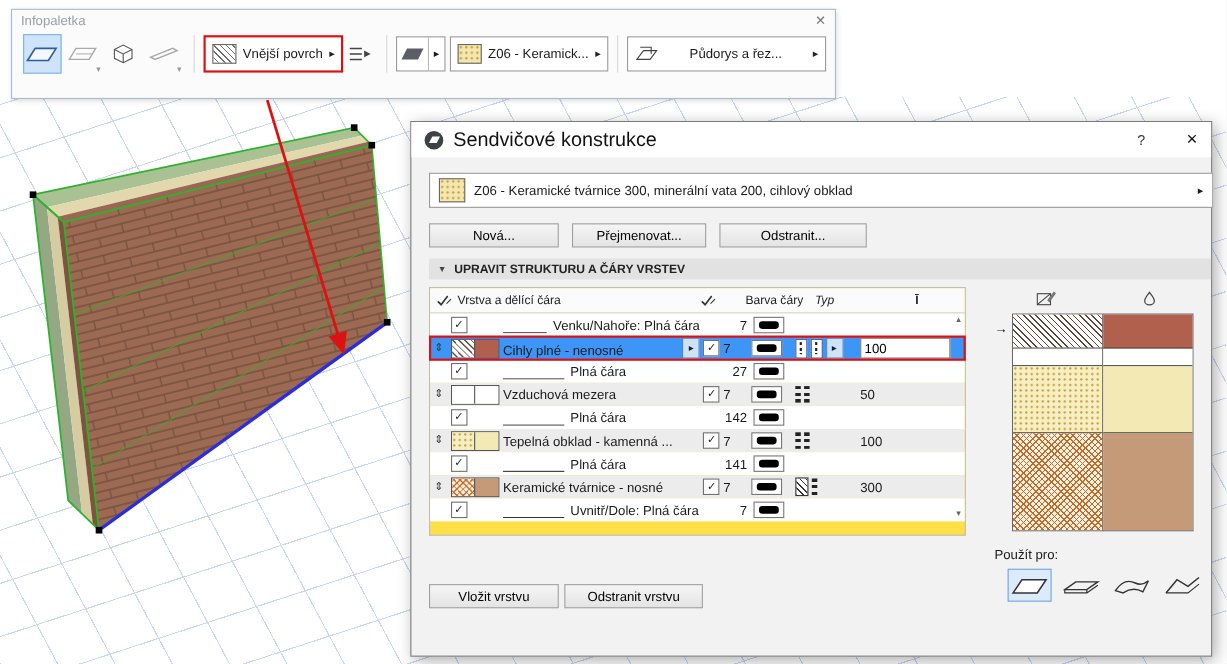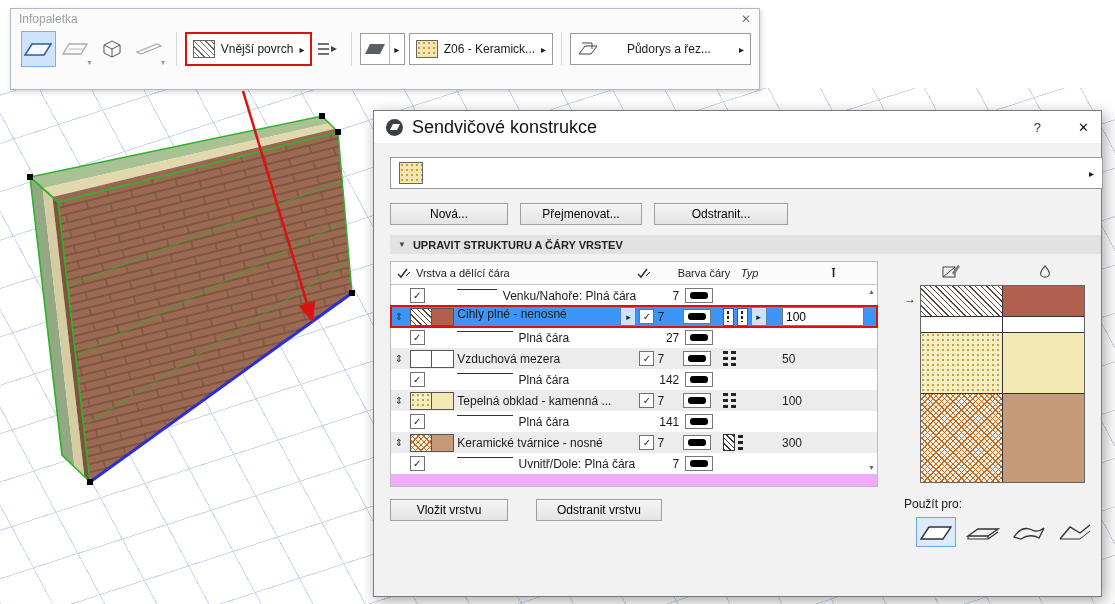--- a/index.html
+++ b/index.html
@@ -47,34 +47,34 @@
   .composite-select .big-swatch{width:22px;height:20px;flex:0 0 auto;}
   .composite-select .combo-arrow{margin-left:auto;font-size:10px;}
   .action-row{position:absolute;left:16px;top:92px;display:flex;gap:12px;}
   .btn{height:22px;background:linear-gradient(#f5f5f5,#e4e4e4);border:1px solid #9f9f9f;
     display:flex;align-items:center;justify-content:center;font-size:12px;cursor:pointer;padding:0 4px;}
   .btn.w1{width:118px;}.btn.w2{width:122px;}.btn.w3{width:134px;}
   .section-bar{position:absolute;left:16px;top:124px;width:695px;height:19px;background:#e2e2e2;
     display:flex;align-items:center;gap:7px;padding:0 8px;font-weight:bold;font-size:11px;color:#222;}
   .section-bar .tri{font-size:8px;color:#444;}
   
-  .twrap{position:absolute;left:16px;top:150px;width:486px;height:224px;background:#f0abfc;border:1px solid #bcbcbc;}
+  .twrap{position:absolute;left:16px;top:150px;width:486px;height:224px;background:#fde047;border:1px solid #bcbcbc;}
   .thead{display:flex;align-items:center;height:22px;border-bottom:1px solid #c8c8c8;background:#fbfbfb;font-size:11px;color:#222;}
   .th-layer{width:240px;display:flex;align-items:center;gap:5px;padding-left:6px;}
   .th-icon{width:20px;display:flex;justify-content:center;}
   .th-color{width:64px;margin-left:24px;}
   .th-type{width:50px;font-style:italic;}
   .th-thk{width:88px;text-align:center;font-weight:bold;}
   .trow{display:flex;align-items:center;height:21px;position:relative;}
   .trow.sep{background:#fff;}
   .trow.layer{background:#ececec;}
   .trow.selected{background:#3d96f7;outline:2px solid #dd1111;outline-offset:-1px;z-index:3;}
   .c0{width:16px;display:flex;justify-content:center;font-size:10px;color:#333;}
   .c1{width:48px;display:flex;align-items:center;padding-left:3px;}
-  .cname{width:184px;display:flex;align-items:flex-start;overflow:hidden;white-space:nowrap;}
+  .cname{width:184px;display:flex;align-items:flex-end;overflow:hidden;white-space:nowrap;}
   .cpen{width:44px;display:flex;align-items:center;gap:3px;}
   .sep .cpen{justify-content:flex-end;padding-right:6px;}
   .ccol{width:40px;display:flex;align-items:center;}
   .ctyp{width:46px;display:flex;align-items:center;gap:3px;}
   .cthk{width:96px;padding-left:14px;display:flex;align-items:center;}
   .cb{width:13px;height:13px;border:1px solid #707070;background:#fff;display:inline-flex;
     align-items:center;justify-content:center;font-size:10px;line-height:10px;color:#222;flex:0 0 auto;}
   .sepline{display:inline-block;width:56px;height:1px;background:#333;margin-right:6px;}
   .lswatch{width:42px;height:16px;border:1px solid #555;display:flex;}
   .lswatch span{width:50%;height:100%;display:block;}
@@ -94,21 +94,21 @@
   .typ-hatch{width:10px;height:15px;border:1px solid #333;background:repeating-linear-gradient(45deg,#333 0 1px,transparent 1px 4px),#fff;}
   .typ-box{width:9px;height:16px;border:1px solid #3a5c8c;background:#fff;display:flex;align-items:center;justify-content:center;}
   .typ-box i{display:block;width:2px;height:11px;background:repeating-linear-gradient(180deg,#222 0 3px,transparent 3px 5px);}
   .mini-btn{width:14px;height:17px;background:#cfe3f8;border:1px solid #4d86c8;display:flex;
     align-items:center;justify-content:center;font-size:9px;color:#123;cursor:pointer;}
   .thk-input{width:74px;height:17px;border:1px solid #777;background:#fff;font:12px "Liberation Sans",sans-serif;padding:0 3px;}
   .scroll-up{position:absolute;right:2px;top:26px;font-size:7px;color:#666;}
   .scroll-down{position:absolute;right:2px;top:202px;font-size:7px;color:#666;}
   .total-row{position:absolute;left:16px;top:382px;width:486px;}
   .total-value{position:absolute;left:394px;top:0;}
-  .layer-btns{position:absolute;left:16px;top:388px;display:flex;gap:28px;}
+  .layer-btns{position:absolute;left:16px;top:420px;display:flex;gap:5px;}
   .btn.w4{width:118px;}.btn.w5{width:126px;}
   
   .preview{position:absolute;left:516px;top:150px;width:196px;}
   .pv-head{display:flex;align-items:center;height:20px;margin-left:52px;gap:78px;}
   .pv-box{position:relative;margin-left:30px;margin-top:4px;width:163px;height:196px;border:1px solid #666;background:#fff;display:flex;}
   .pv-col{width:50%;display:flex;flex-direction:column;}
   .pv-col.left{border-right:1px solid #333;}
   .pv-cell{border-bottom:1px solid #333;}
   .pv-cell.last{border-bottom:none;}
   .h-brick{height:30px;}.h-air{height:15px;}.h-insul{height:60px;}.h-block{height:88px;}
@@ -237,20 +237,21 @@
           <polygon points="0,7 3,1 10,1 7,7" fill="#fff"></polygon>
         </svg>
     </span>
     <span class="dlg-title">Sendvičové konstrukce</span>
     <span class="dlg-help">?</span>
     <span class="dlg-close">✕</span>
   </div>
 
   <div class="composite-select">
     <span class="big-swatch sw-z06"></span>
+    <span>Z06 - Keramické tvárnice 300, minerální vata 200, cihlový obklad</span>
     <span class="combo-arrow">▸</span>
   </div>
 
   <div class="action-row">
     <button class="btn w1">Nová...</button>
     <button class="btn w2">Přejmenovat...</button>
     <button class="btn w3">Odstranit...</button>
   </div>
 
   <div class="section-bar">

